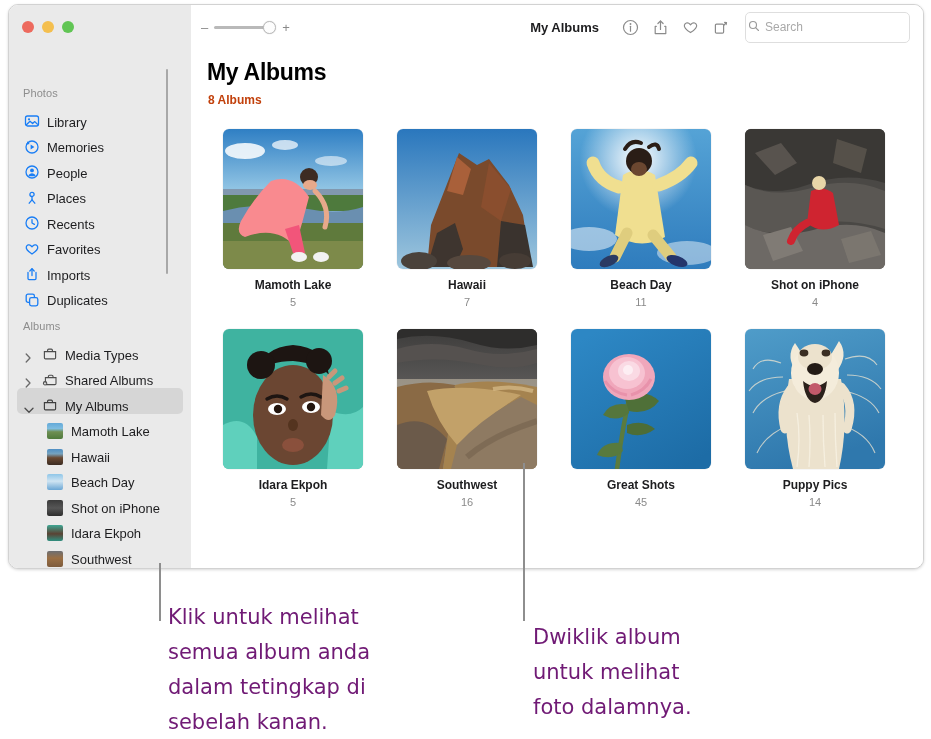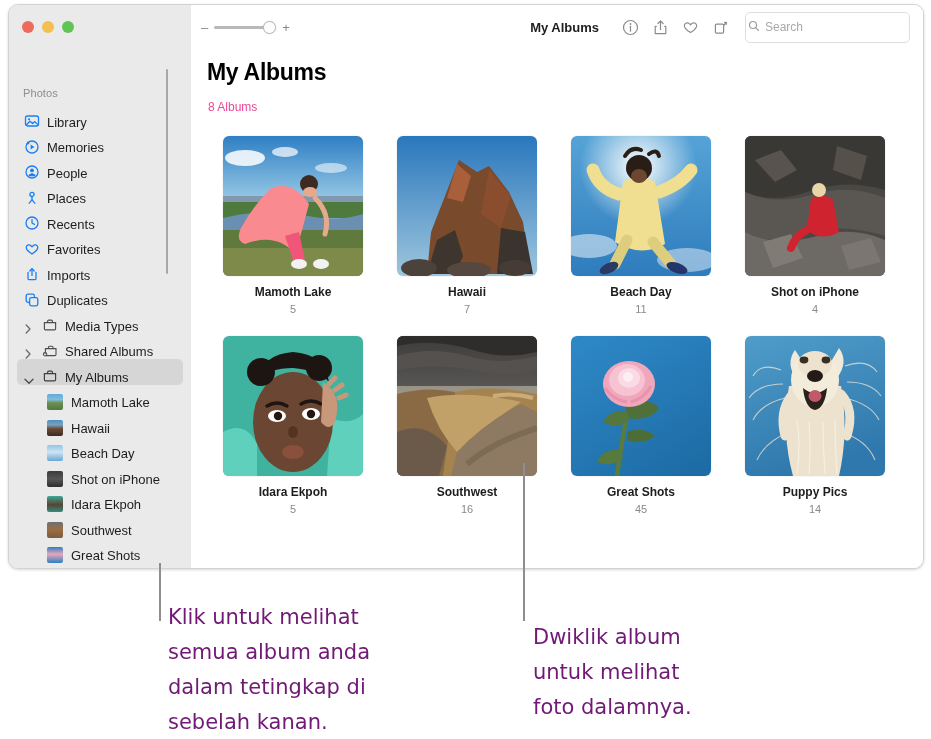--- a/index.html
+++ b/index.html
@@ -103,21 +103,21 @@
     margin-left: 10px;
     width: 165px; height: 31px;
     border: 1px solid #dedede; border-radius: 5px;
     background: #fff;
     display: flex; align-items: center; gap: 5px; padding: 0 2px;
   }
   .search-ph { font-size: 12px; color: #a9a9a9; }
 
   .page-head { padding: 10px 0 0 16px; }
   .page-title { font-size: 23px; font-weight: 700; color: #000; letter-spacing: -0.3px; }
-  .page-sub { font-size: 12px; color: #ec4899; margin-top: 14px; margin-left: 1px; }
+  .page-sub { font-size: 12px; color: #c2410c; margin-top: 7px; margin-left: 1px; font-weight: bold; }
 
   .grid {
     margin: 22px 0 0 0;
     padding: 0 28px 0 32px;
     display: grid;
     grid-template-columns: repeat(4, 140px);
     column-gap: 34px;
     row-gap: 21px;
     justify-content: start;
   }
@@ -248,20 +248,21 @@
         <div class="sb-item">
           <span class="ic">
             <svg width="16" height="16" viewBox="0 0 16 16">
               <rect x="2.2" y="2.2" width="8.2" height="8.2" rx="1.8" fill="none" stroke="#1a7ef5" stroke-width="1.3"></rect>
               <rect x="5.6" y="5.6" width="8.2" height="8.2" rx="1.8" fill="#eaeaea" stroke="#1a7ef5" stroke-width="1.3"></rect>
             </svg>
           </span>
           <span class="lbl">Duplicates</span>
         </div>
 
+        <div class="sb-group-title" style="margin-top:8px;">Albums</div>
 
         <div class="sb-item">
           <span class="sb-disc">
             <svg width="7" height="10" viewBox="0 0 7 10">
                 <path d="M1.2 1 L5 5 L1.2 9" fill="none" stroke="#6a6a6a" stroke-width="1.3" stroke-linecap="round" stroke-linejoin="round"></path>
               </svg>
           </span>
           <span class="ic">
             <svg width="16" height="16" viewBox="0 0 16 16">
               <path d="M2.4 5.6 L13.6 5.6 L13.6 11.8 C13.6 12.4 13.1 12.9 12.5 12.9 L3.5 12.9 C2.9 12.9 2.4 12.4 2.4 11.8 Z" fill="none" stroke="#4d4d4d" stroke-width="1.15"></path>

